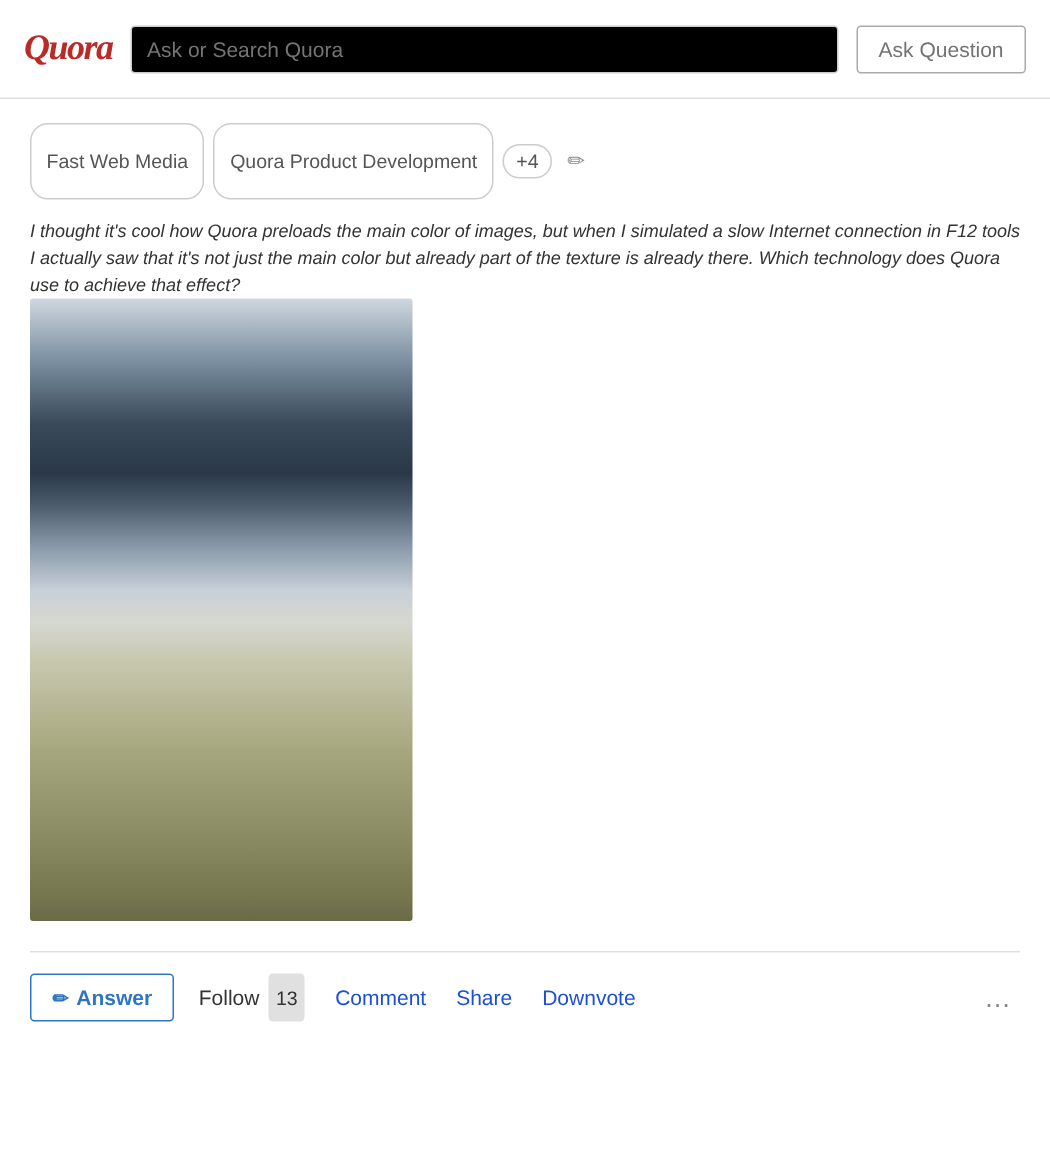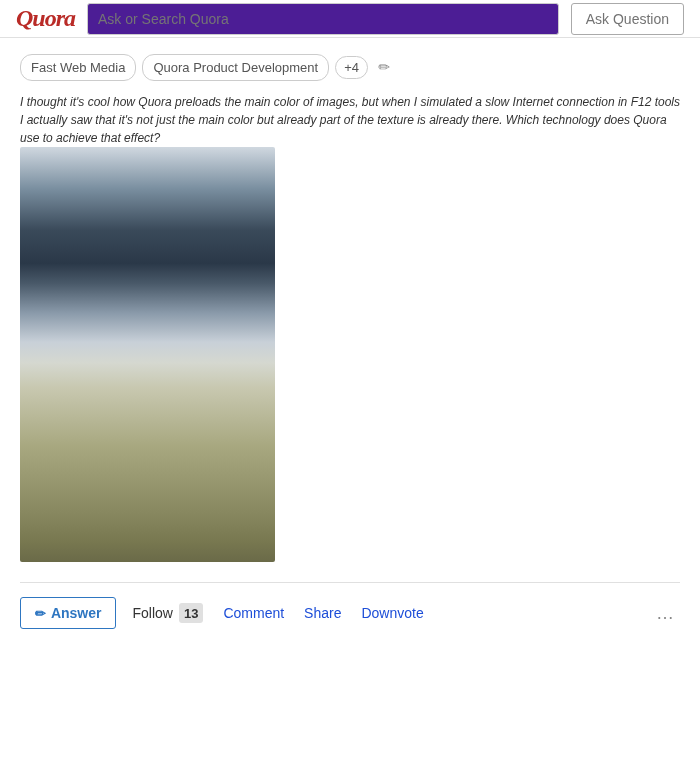--- a/index.html
+++ b/index.html
@@ -14,21 +14,21 @@
       min-height: 784px;
       overflow-x: hidden;
     }
 
     
     .header {
       display: flex;
       align-items: center;
       padding: 8px 16px;
       border-bottom: 1px solid #e0e0e0;
-      height: 38px;
+      height: 66px;
       gap: 12px;
     }
     .logo {
       font-family: Georgia, serif;
       font-size: 24px;
       font-weight: bold;
       color: #b92b27;
       letter-spacing: -1px;
       flex-shrink: 0;
       font-style: italic;
@@ -36,21 +36,21 @@
     .search-input {
       flex: 1;
       height: 32px;
       border: 1px solid #ccc;
       border-radius: 3px;
       padding: 0 10px;
       font-size: 14px;
       color: #999;
       font-family: Arial, sans-serif;
       outline: none;
-      background: #4c1d95;
+      background: #000000;
     }
     .ask-question-btn {
       height: 32px;
       padding: 0 14px;
       border: 1px solid #aaa;
       border-radius: 3px;
       background: #fff;
       font-size: 14px;
       font-family: Arial, sans-serif;
       cursor: pointer;
@@ -66,21 +66,21 @@
     
     .topics {
       display: flex;
       align-items: center;
       gap: 6px;
       margin-bottom: 12px;
       flex-wrap: wrap;
     }
     .topic-tag {
       display: inline-block;
-      padding: 5px 10px;
+      padding: 17px 10px;
       border: 1px solid #ccc;
       border-radius: 12px;
       font-size: 13px;
       font-family: Arial, sans-serif;
       color: #555;
       cursor: pointer;
       background: #fff;
     }
     .topic-more {
       display: inline-block;
@@ -228,22 +228,22 @@
     }
     .follow-count {
       display: inline-flex;
       align-items: center;
       justify-content: center;
       background: #e0e0e0;
       border-radius: 3px;
       min-width: 22px;
       height: 20px;
       font-size: 13px;
-      font-weight: bold;
-      padding: 4px 5px;
+      font-weight: normal;
+      padding: 16px 5px;
       color: #333;
     }
     .more-btn {
       margin-left: auto;
       font-size: 18px;
       color: #888;
       cursor: pointer;
       background: none;
       border: none;
       letter-spacing: 2px;

